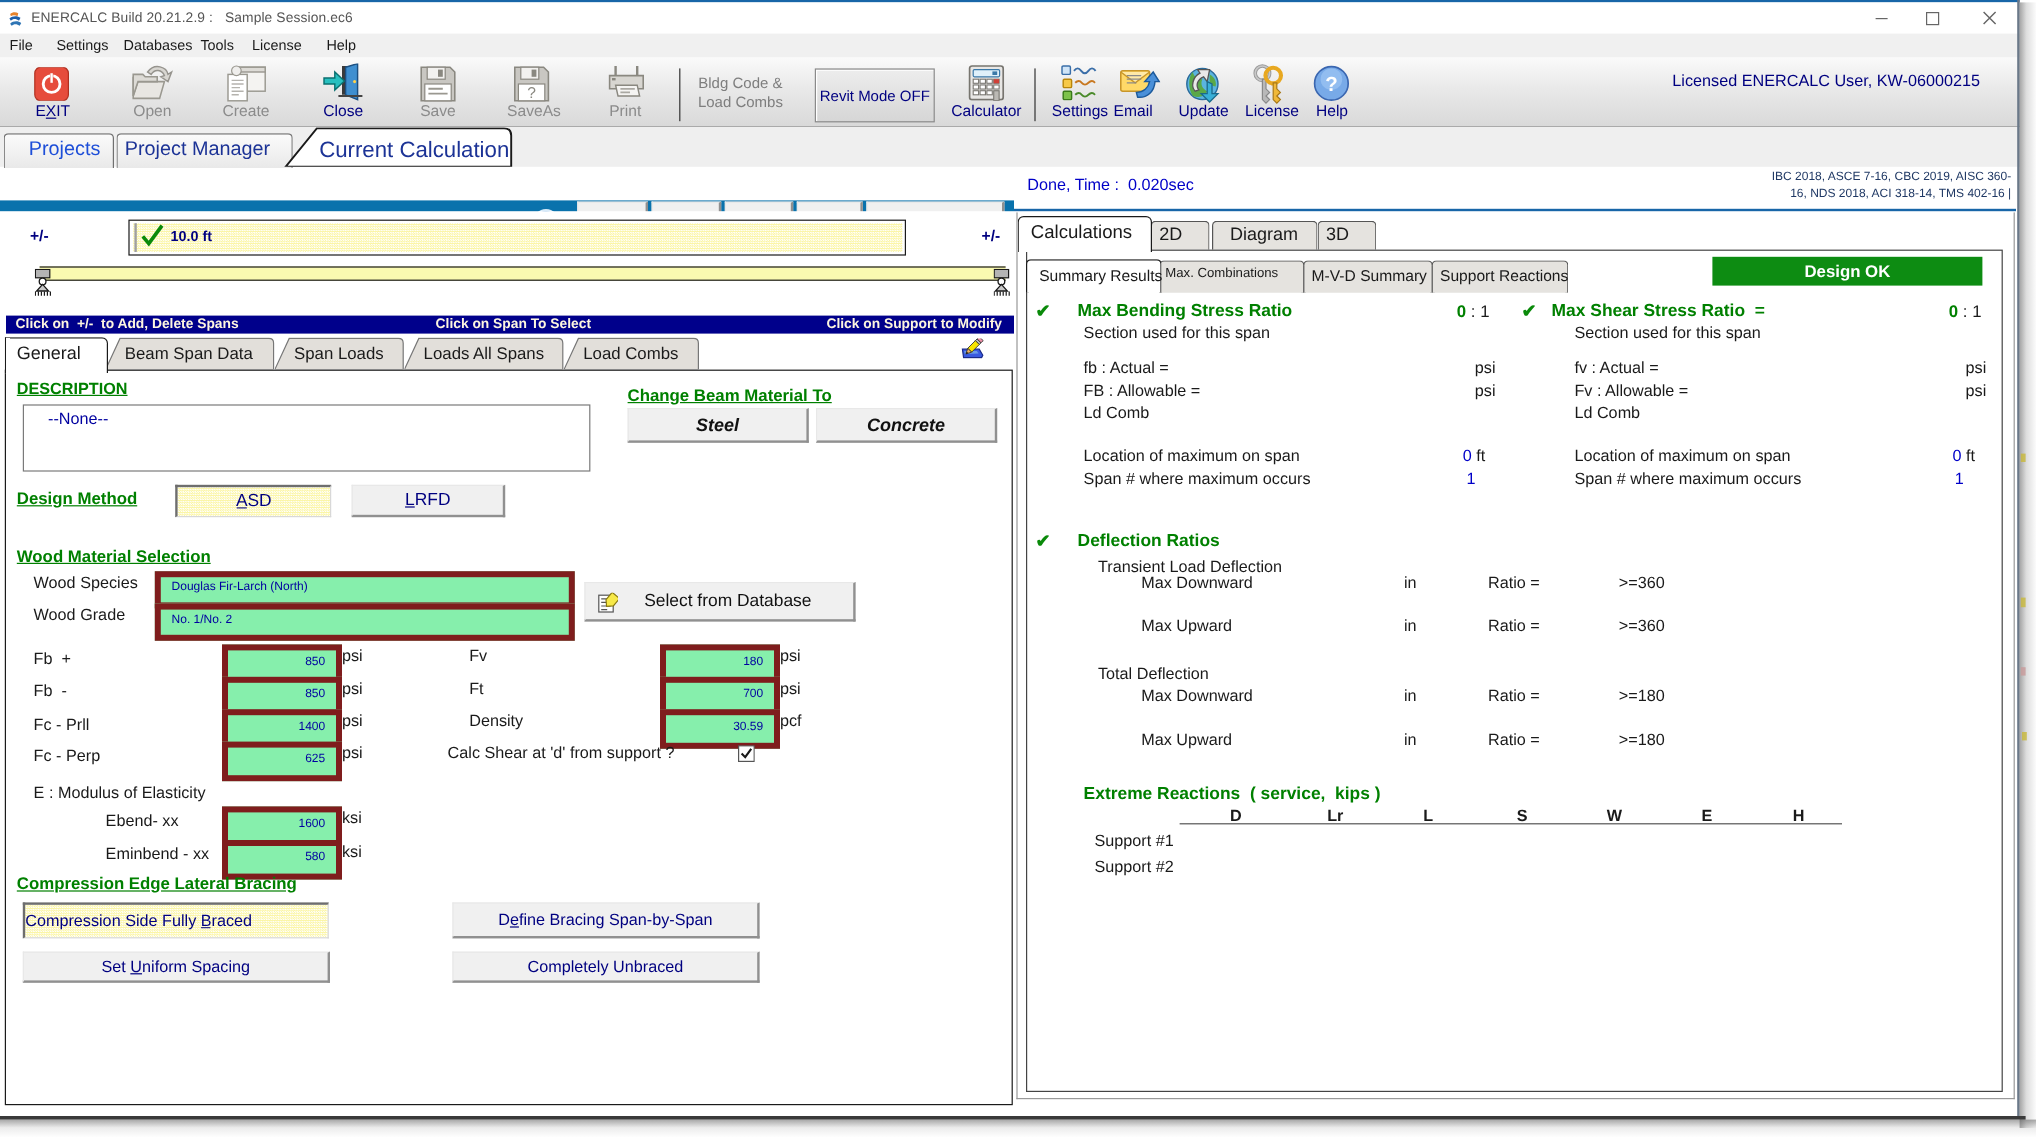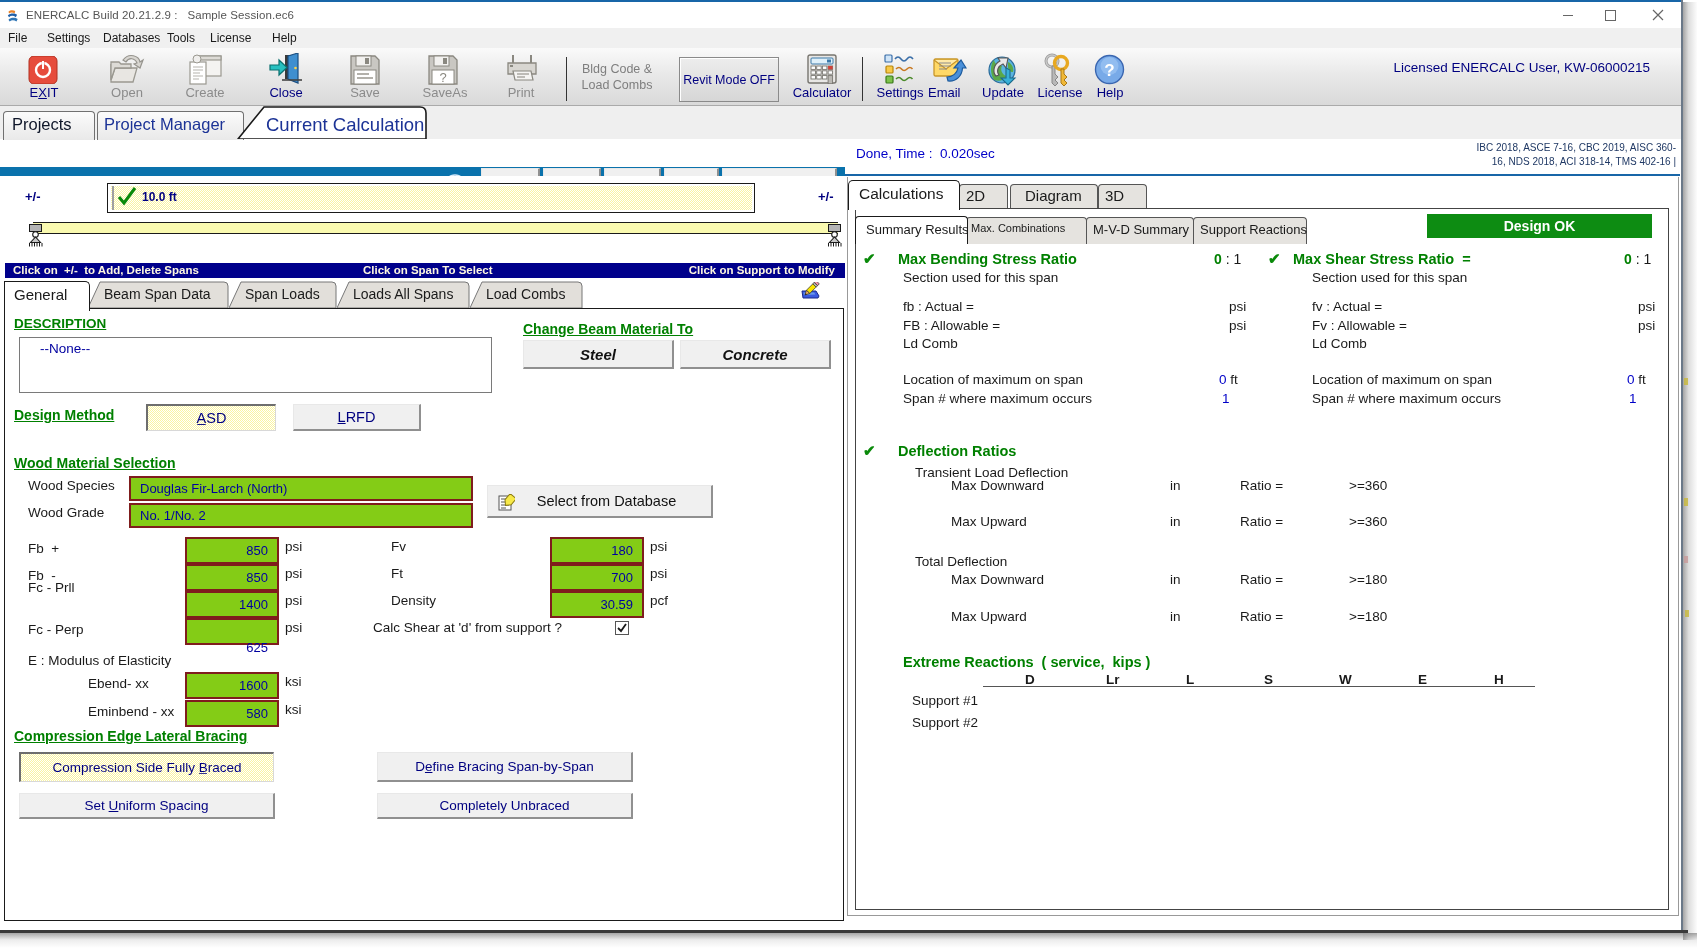--- a/index.html
+++ b/index.html
@@ -1,21 +1,21 @@
 <!DOCTYPE html>
 <html><head>
 <meta charset="utf-8">
 <style>
   html,body{margin:0;padding:0;}
   body{width:1697px;height:948px;position:relative;overflow:hidden;background:#fff;
        font-family:"Liberation Sans",sans-serif;-webkit-font-smoothing:antialiased;}
   .abs{position:absolute;}
   .navy{color:#000080;}
   .gh{color:#008000;font-weight:bold;text-decoration:underline;font-size:14px;}
-  .ibox{position:absolute;border:2px solid #7f1d1d;background:#84cc16;color:#0000a0;font-size:13px;}
+  .ibox{position:absolute;border:5px solid #7f1d1d;background:#86efac;color:#0000a0;font-size:10px;}
   .btn3d{position:absolute;background:#f0f0f0;border-top:1px solid #e8e8e8;border-left:1px solid #e8e8e8;
          border-right:2px solid #909090;border-bottom:2px solid #909090;box-sizing:border-box;
          display:flex;align-items:center;justify-content:center;}
   u{text-decoration:underline;}
   .dither{background-image:repeating-conic-gradient(#ffffff 0 25%, #fbf5a0 0 50%);background-size:2px 2px;}
   .pressed{border-top:2px solid #6e6e6e;border-left:2px solid #6e6e6e;border-bottom:1px solid #d8d8d8;border-right:1px solid #d8d8d8;box-sizing:border-box;}
 </style>
 </head>
 <body>
 
@@ -178,21 +178,21 @@
     <circle cx="15.5" cy="12" r="9" fill="#9cc4f4" opacity="0.7"></circle>
     <text x="15.5" y="22" font-size="17" font-weight="bold" fill="#fff" text-anchor="middle" font-family="Liberation Sans">?</text>
   </svg>
   <div class="abs navy" style="left:1088px;top:37px;width:44px;text-align:center;font-size:13px;">Help</div>
 
   <div class="abs navy" style="left:1350px;top:12px;width:300px;text-align:right;font-size:13.5px;">Licensed ENERCALC User, KW-06000215</div>
 </div>
 
 <div class="abs" id="tabrow" style="left:0;top:106px;width:1683px;height:33px;background:#efefef;">
   <div class="abs" style="left:3px;top:5px;width:90px;height:28px;background:linear-gradient(#fbfbfb,#e9e9e9);border:1px solid #707070;border-bottom:none;border-radius:4px 4px 0 0;"></div>
-  <div class="abs" style="left:12px;top:9px;font-size:16.5px;color:#0f172a;">Projects</div>
+  <div class="abs" style="left:24px;top:9px;font-size:16.5px;color:#1d4ed8;">Projects</div>
   <div class="abs" style="left:97px;top:5px;width:145px;height:28px;background:linear-gradient(#fbfbfb,#e9e9e9);border:1px solid #707070;border-bottom:none;border-radius:4px 4px 0 0;"></div>
   <div class="abs" style="left:104px;top:9px;font-size:16.5px;color:#1c3396;">Project Manager</div>
   <svg class="abs" style="left:236px;top:0px;" width="193" height="33" viewBox="0 0 193 33">
     <path d="M28 1 L184 1 Q190 1 190 7 L190 33 L2 33 L28 1 Z" fill="#ffffff" stroke="#1a1a1a" stroke-width="1.6"></path>
   </svg>
   <div class="abs" style="left:266px;top:8px;font-size:18.5px;color:#1c3396;">Current Calculation</div>
 </div>
 
 <div class="abs" id="bluebar" style="left:0;top:139px;width:845px;height:37px;background:#0a72ac;margin-top:28px;">
   <div class="abs" style="left:0;top:7px;width:430px;text-align:center;color:#fff;font-size:19.5px;font-weight:bold;">Wood Beam</div>
@@ -335,34 +335,34 @@
   <div class="ibox" style="left:185px;top:285px;width:90px;height:23px;">
       <span style="position:absolute;right:9px;top:4px;">850</span>
     </div>
   <div class="abs" style="left:285px;top:287px;">psi</div>
   <div class="abs" style="left:391px;top:287px;">Ft</div>
   <div class="ibox" style="left:550px;top:285px;width:90px;height:23px;">
       <span style="position:absolute;right:9px;top:4px;">700</span>
     </div>
   <div class="abs" style="left:650px;top:287px;">psi</div>
 
-  <div class="abs" style="left:28px;top:301px;">Fc - Prll</div>
+  <div class="abs" style="left:28px;top:317px;">Fc - Prll</div>
   <div class="ibox" style="left:185px;top:312px;width:90px;height:23px;">
       <span style="position:absolute;right:9px;top:4px;">1400</span>
     </div>
   <div class="abs" style="left:285px;top:314px;">psi</div>
   <div class="abs" style="left:391px;top:314px;">Density</div>
   <div class="ibox" style="left:550px;top:312px;width:90px;height:23px;">
       <span style="position:absolute;right:9px;top:4px;">30.59</span>
     </div>
   <div class="abs" style="left:650px;top:314px;">pcf</div>
 
   <div class="abs" style="left:28px;top:343px;">Fc - Perp</div>
   <div class="ibox" style="left:185px;top:339px;width:90px;height:23px;">
-      <span style="position:absolute;right:9px;top:20px;">625</span>
+      <span style="position:absolute;right:9px;top:4px;">625</span>
     </div>
   <div class="abs" style="left:285px;top:341px;">psi</div>
   <div class="abs" style="left:373px;top:341px;">Calc Shear at 'd' from support ?</div>
   <svg class="abs" style="left:615px;top:342px;" width="14" height="14" viewBox="0 0 14 14">
     <rect x="0.5" y="0.5" width="13" height="13" fill="#fff" stroke="#555" stroke-width="1"></rect>
     <path d="M3 7 L6 10 L11 3" fill="none" stroke="#1a1a1a" stroke-width="1.8"></path>
   </svg>
 
   <div class="abs" style="left:28px;top:374px;">E : Modulus of Elasticity</div>
   <div class="abs" style="left:88px;top:397px;">Ebend- xx</div>
@@ -370,21 +370,21 @@
       <span style="position:absolute;right:9px;top:4px;">1600</span>
     </div>
   <div class="abs" style="left:285px;top:395px;">ksi</div>
   <div class="abs" style="left:88px;top:425px;">Eminbend - xx</div>
   <div class="ibox" style="left:185px;top:421px;width:90px;height:23px;">
       <span style="position:absolute;right:9px;top:4px;">580</span>
     </div>
   <div class="abs" style="left:285px;top:423px;">ksi</div>
 
   <div class="abs gh" style="left:14px;top:449px;">Compression Edge Lateral Bracing</div>
-  <div class="abs dither pressed" style="left:19px;top:473px;width:255px;height:30px;text-align:center;line-height:27px;color:#000080;">Compression Side Fully B̲raced</div>
+  <div class="abs dither pressed" style="left:19px;top:473px;width:255px;height:30px;line-height:27px;color:#000080;">Compression Side Fully B̲raced</div>
   <div class="btn3d" style="left:377px;top:473px;width:256px;height:30px;">
       <span class="navy">D<u>e</u>fine Bracing Span-by-Span</span>
     </div>
   <div class="btn3d" style="left:19px;top:514px;width:256px;height:26px;">
       <span class="navy">Set <u>U</u>niform Spacing</span>
     </div>
   <div class="btn3d" style="left:377px;top:514px;width:256px;height:26px;">
       <span class="navy">Completely Unbraced</span>
     </div>
 </div>

